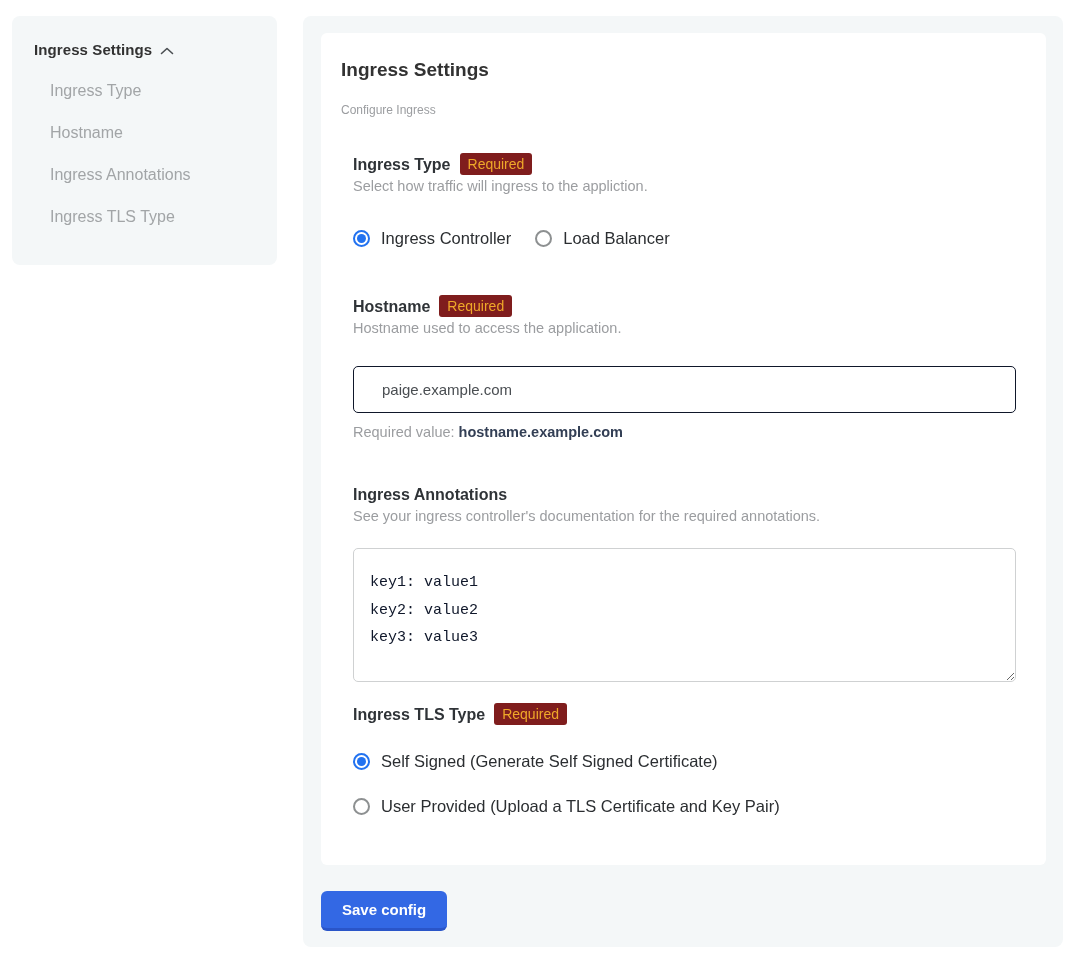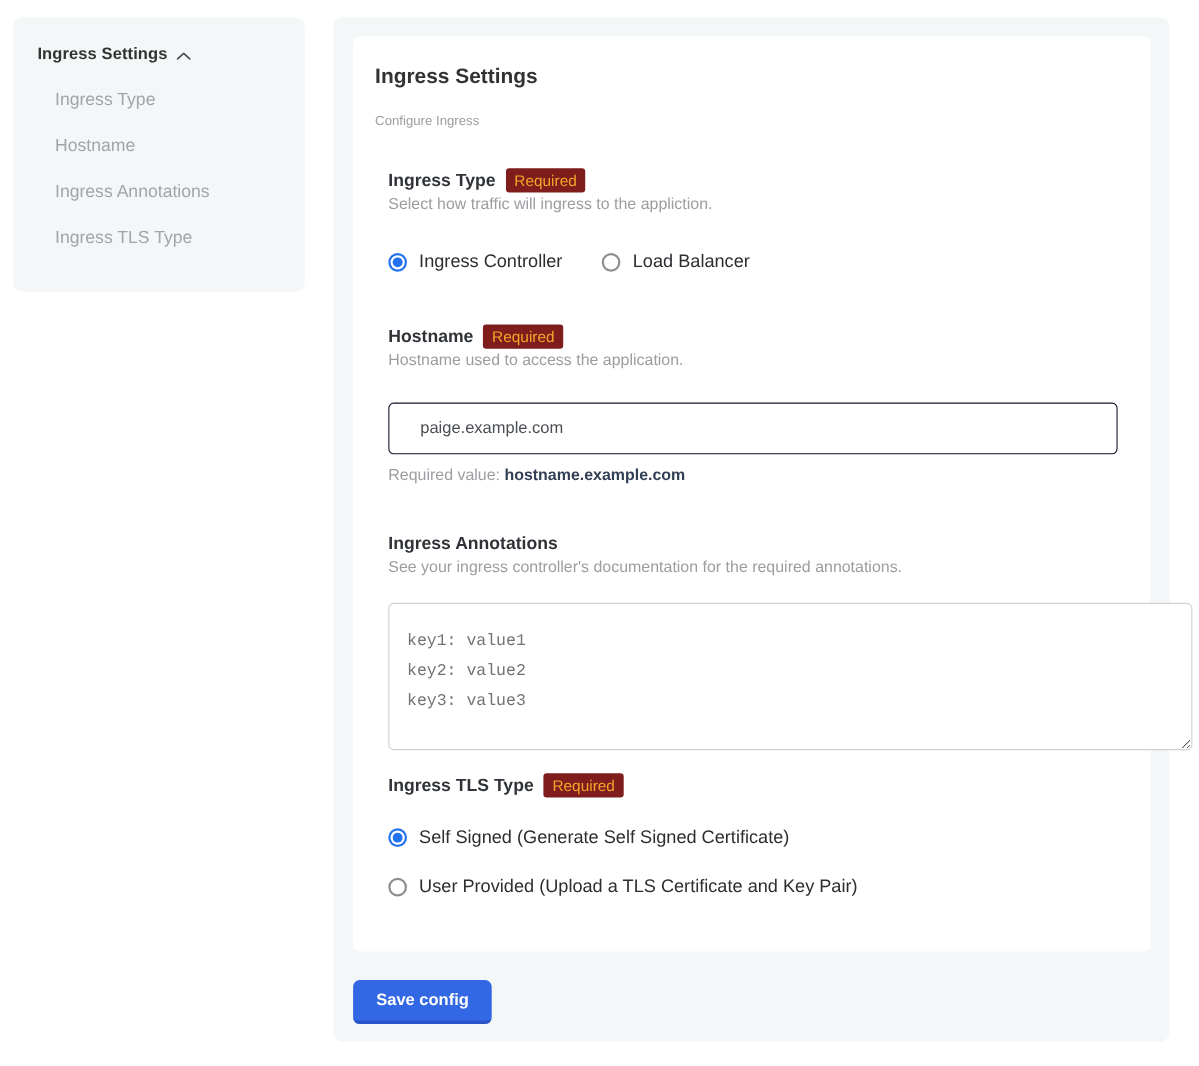--- a/index.html
+++ b/index.html
@@ -88,21 +88,21 @@
     border-radius: 3px;
   }
   .help-text {
     margin-top: 2px;
     font-size: 14.5px;
     color: #9b9da0;
     line-height: 19px;
   }
 
   
-  .radio-row-inline { display: flex; align-items: center; gap: 36px; margin-top: 32px; }
+  .radio-row-inline { display: flex; align-items: center; gap: 24px; margin-top: 32px; }
   .radio-option { display: flex; align-items: center; gap: 11px; cursor: pointer; }
   .radio {
     width: 17px; height: 17px;
     border: 2px solid #8d9091;
     border-radius: 50%;
     background: #fff;
     position: relative;
     flex: 0 0 auto;
   }
   .radio.checked { border-color: #2272f0; }
@@ -136,28 +136,28 @@
     font-size: 14.5px;
     color: #9b9da0;
   }
   .default-line .default-value {
     font-weight: 700;
     color: #333f55;
   }
 
   .annotations-textarea {
     margin-top: 22px;
-    width: 731px; height: 134px;
+    width: 663px; height: 134px;
     border: 1px solid #cfd1d2;
     border-radius: 5px;
     padding: 20px 16px;
     font-family: "Liberation Mono", monospace;
     font-size: 15px;
     line-height: 27.5px;
-    color: #737373;
+    color: #0f172a;
     background: #fff;
     resize: both;
     outline: none;
     display: block;
   }
 
   .tls-group { margin-top: 21px; }
   .radio-stack { margin-top: 26px; display: flex; flex-direction: column; gap: 24px; }
 
   .save-button {

